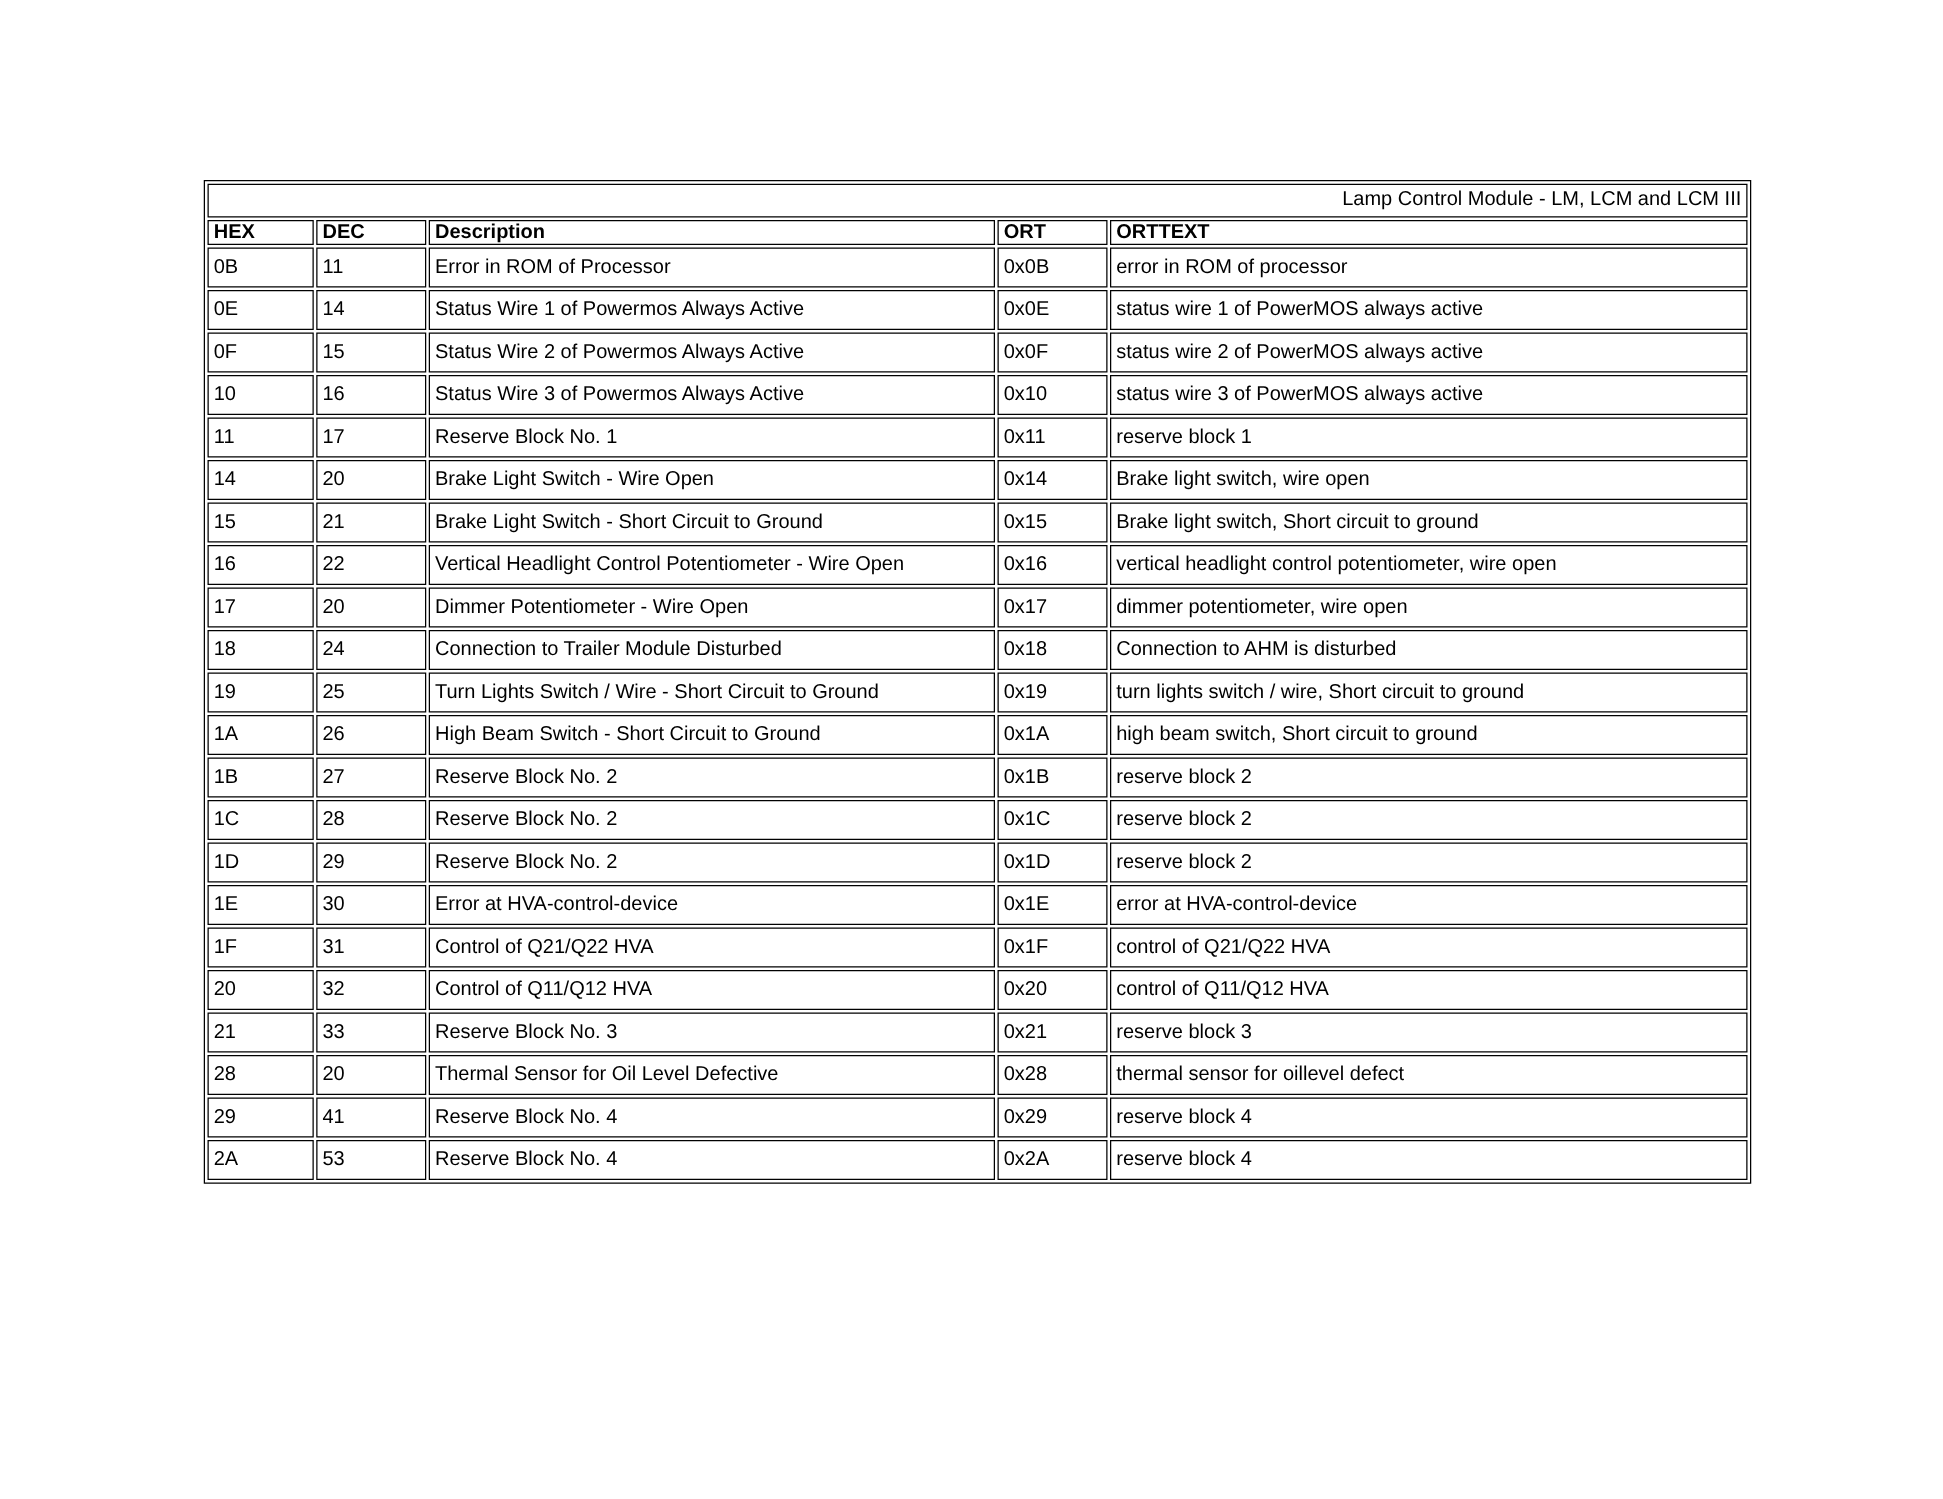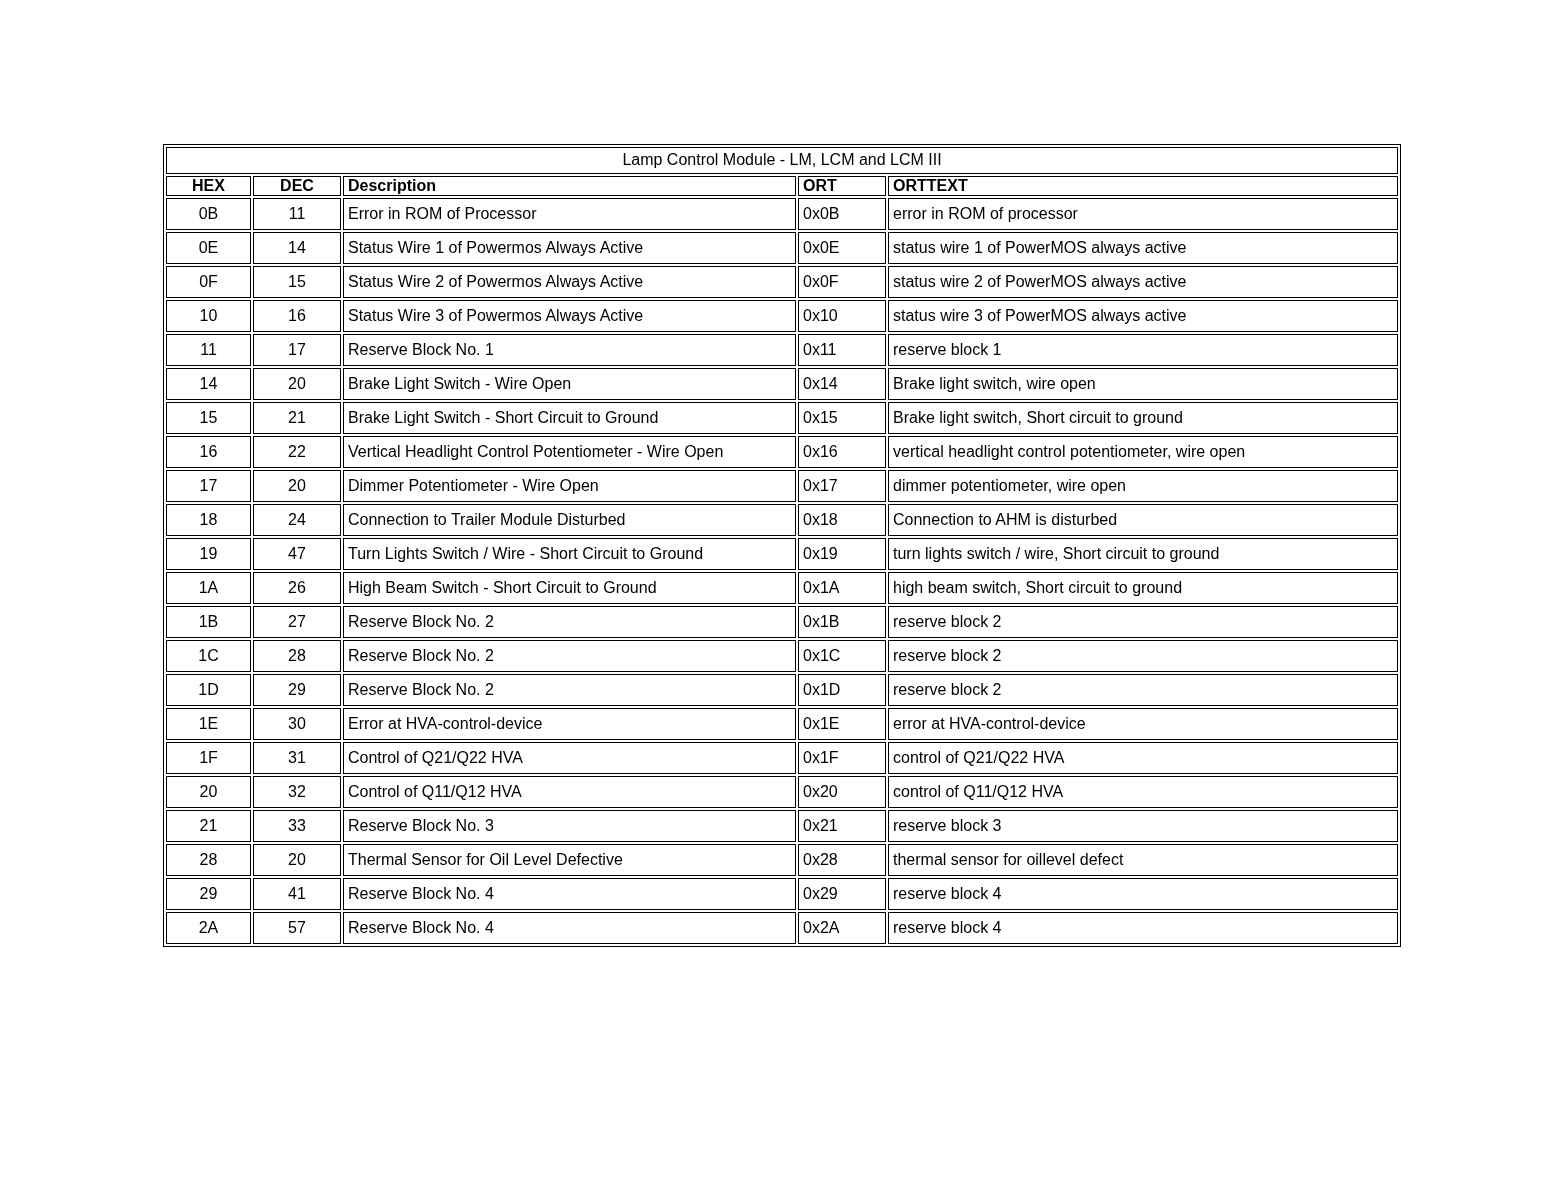--- a/index.html
+++ b/index.html
@@ -30,33 +30,33 @@
     font-size: 16px;
     line-height: 1.15;
     overflow: hidden;
     white-space: nowrap;
     background: #ffffff;
     vertical-align: middle;
   }
   td.title-cell {
     font-size: 18px;
     height: 25px;
-    text-align: center;
+    text-align: right;
     font-weight: normal;
     margin-top: 19px;
   }
   tr.header-row th {
     height: 18px;
     font-weight: bold;
     font-size: 16px;
   }
   tr.data-row td {
     height: 30px;
   }
-  .al-center { text-align: center; }
+  .al-center { text-align: left; }
   .al-left   { text-align: left; }
 </style>
 </head>
 <body>
 
 <div class="table-wrap">
   <table class="fault-table">
     <colgroup>
       <col style="width:85px">
       <col style="width:88px">
@@ -140,21 +140,21 @@
         </tr>
         <tr class="data-row">
           <td class="al-center">18</td>
           <td class="al-center">24</td>
           <td class="al-left">Connection to Trailer Module Disturbed</td>
           <td class="al-left">0x18</td>
           <td class="al-left">Connection to AHM is disturbed</td>
         </tr>
         <tr class="data-row">
           <td class="al-center">19</td>
-          <td class="al-center">47</td>
+          <td class="al-center">25</td>
           <td class="al-left">Turn Lights Switch / Wire - Short Circuit to Ground</td>
           <td class="al-left">0x19</td>
           <td class="al-left">turn lights switch / wire, Short circuit to ground</td>
         </tr>
         <tr class="data-row">
           <td class="al-center">1A</td>
           <td class="al-center">26</td>
           <td class="al-left">High Beam Switch - Short Circuit to Ground</td>
           <td class="al-left">0x1A</td>
           <td class="al-left">high beam switch, Short circuit to ground</td>
@@ -217,20 +217,20 @@
         </tr>
         <tr class="data-row">
           <td class="al-center">29</td>
           <td class="al-center">41</td>
           <td class="al-left">Reserve Block No. 4</td>
           <td class="al-left">0x29</td>
           <td class="al-left">reserve block 4</td>
         </tr>
         <tr class="data-row">
           <td class="al-center">2A</td>
-          <td class="al-center">57</td>
+          <td class="al-center">53</td>
           <td class="al-left">Reserve Block No. 4</td>
           <td class="al-left">0x2A</td>
           <td class="al-left">reserve block 4</td>
         </tr>
       </tbody>
   </table>
 </div>
 
 </body></html>

